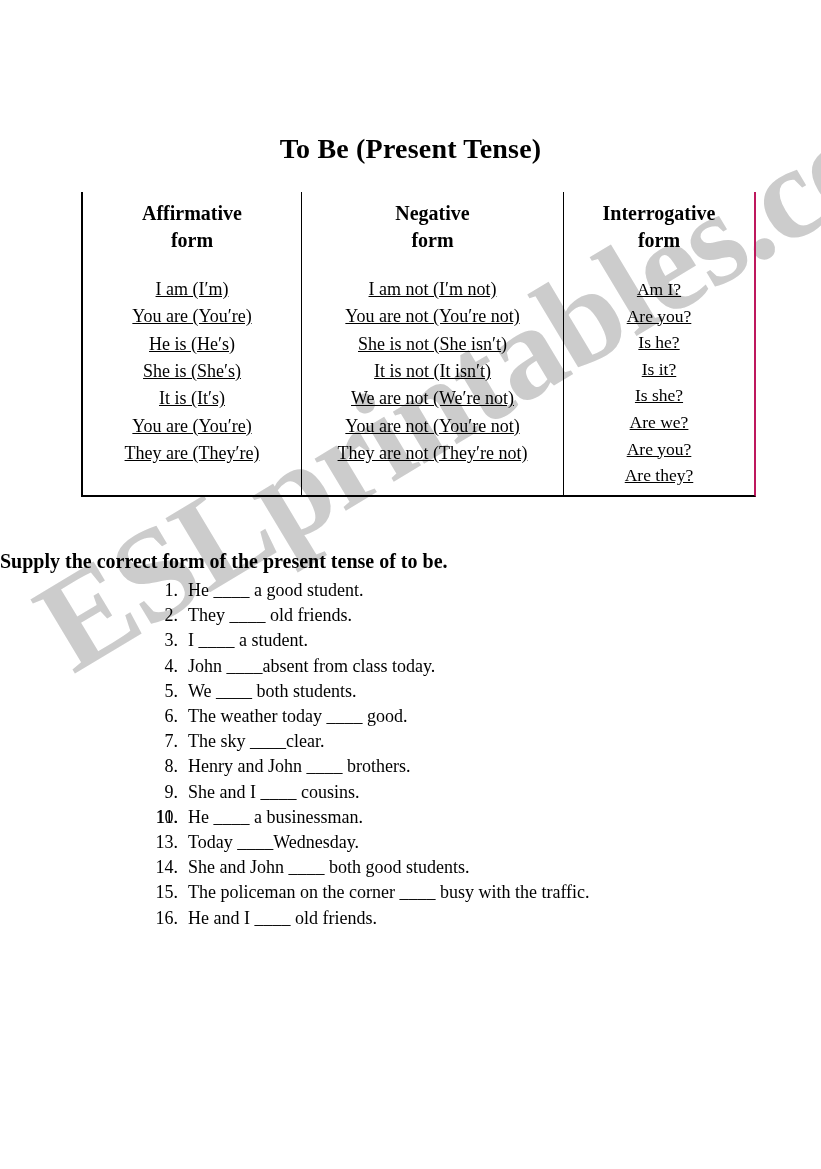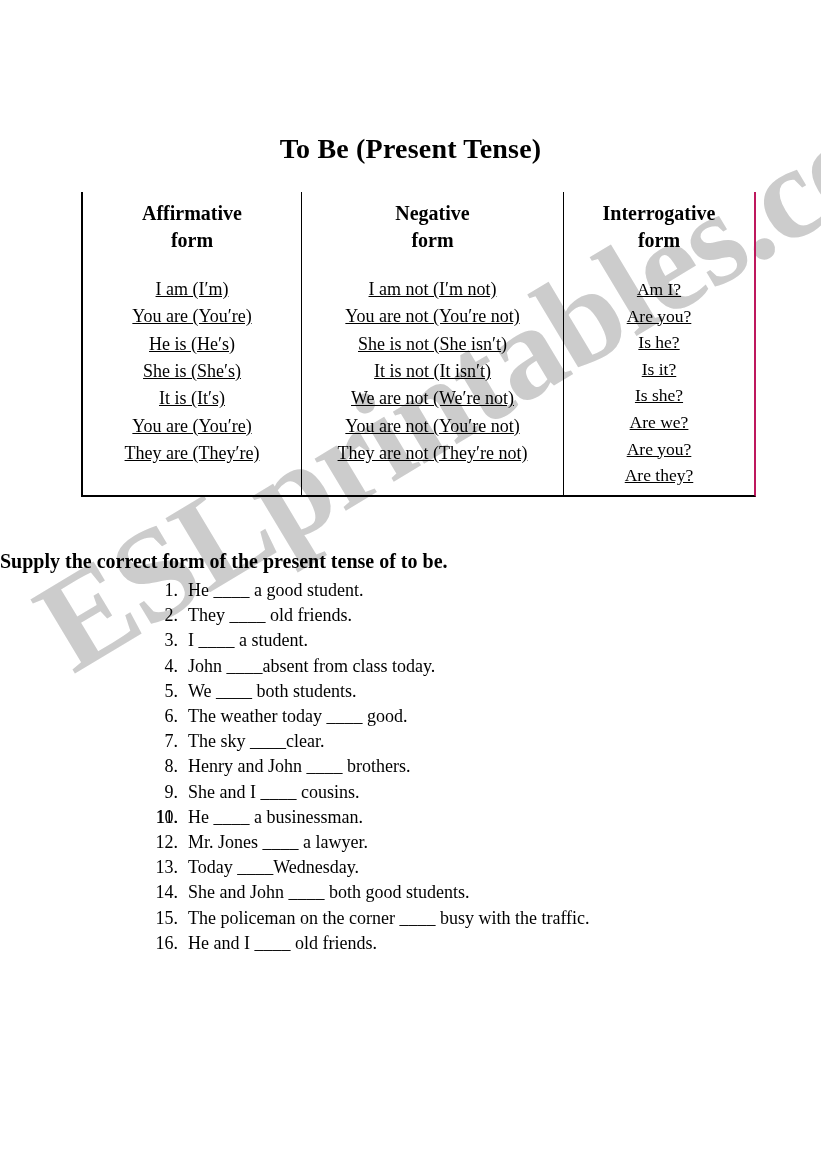--- a/index.html
+++ b/index.html
@@ -211,20 +211,19 @@
     <li><span class="item-number">2.</span><span>They ____ old friends.</span></li>
     <li><span class="item-number">3.</span><span>I ____ a student.</span></li>
     <li><span class="item-number">4.</span><span>John ____absent from class today.</span></li>
     <li><span class="item-number">5.</span><span>We ____ both students.</span></li>
     <li><span class="item-number">6.</span><span>The weather today ____ good.</span></li>
     <li><span class="item-number">7.</span><span>The sky ____clear.</span></li>
     <li><span class="item-number">8.</span><span>Henry and John ____ brothers.</span></li>
     <li><span class="item-number">9.</span><span>She and I ____ cousins.</span></li>
     <li><span class="item-number">10.</span></li>
     <li><span class="item-number">11.</span><span>He ____ a businessman.</span></li>
-    <li><span class="item-number">12.</span><span>Mr. Jones ____ a lawyer.</span></li>
     <li><span class="item-number">13.</span><span>Today ____Wednesday.</span></li>
     <li><span class="item-number">14.</span><span>She and John ____ both good students.</span></li>
     <li><span class="item-number">15.</span><span>The policeman on the corner ____ busy with the traffic.</span></li>
     <li><span class="item-number">16.</span><span>He and I ____ old friends.</span></li>
   </ol>
 
 </div>
 
 </body></html>

